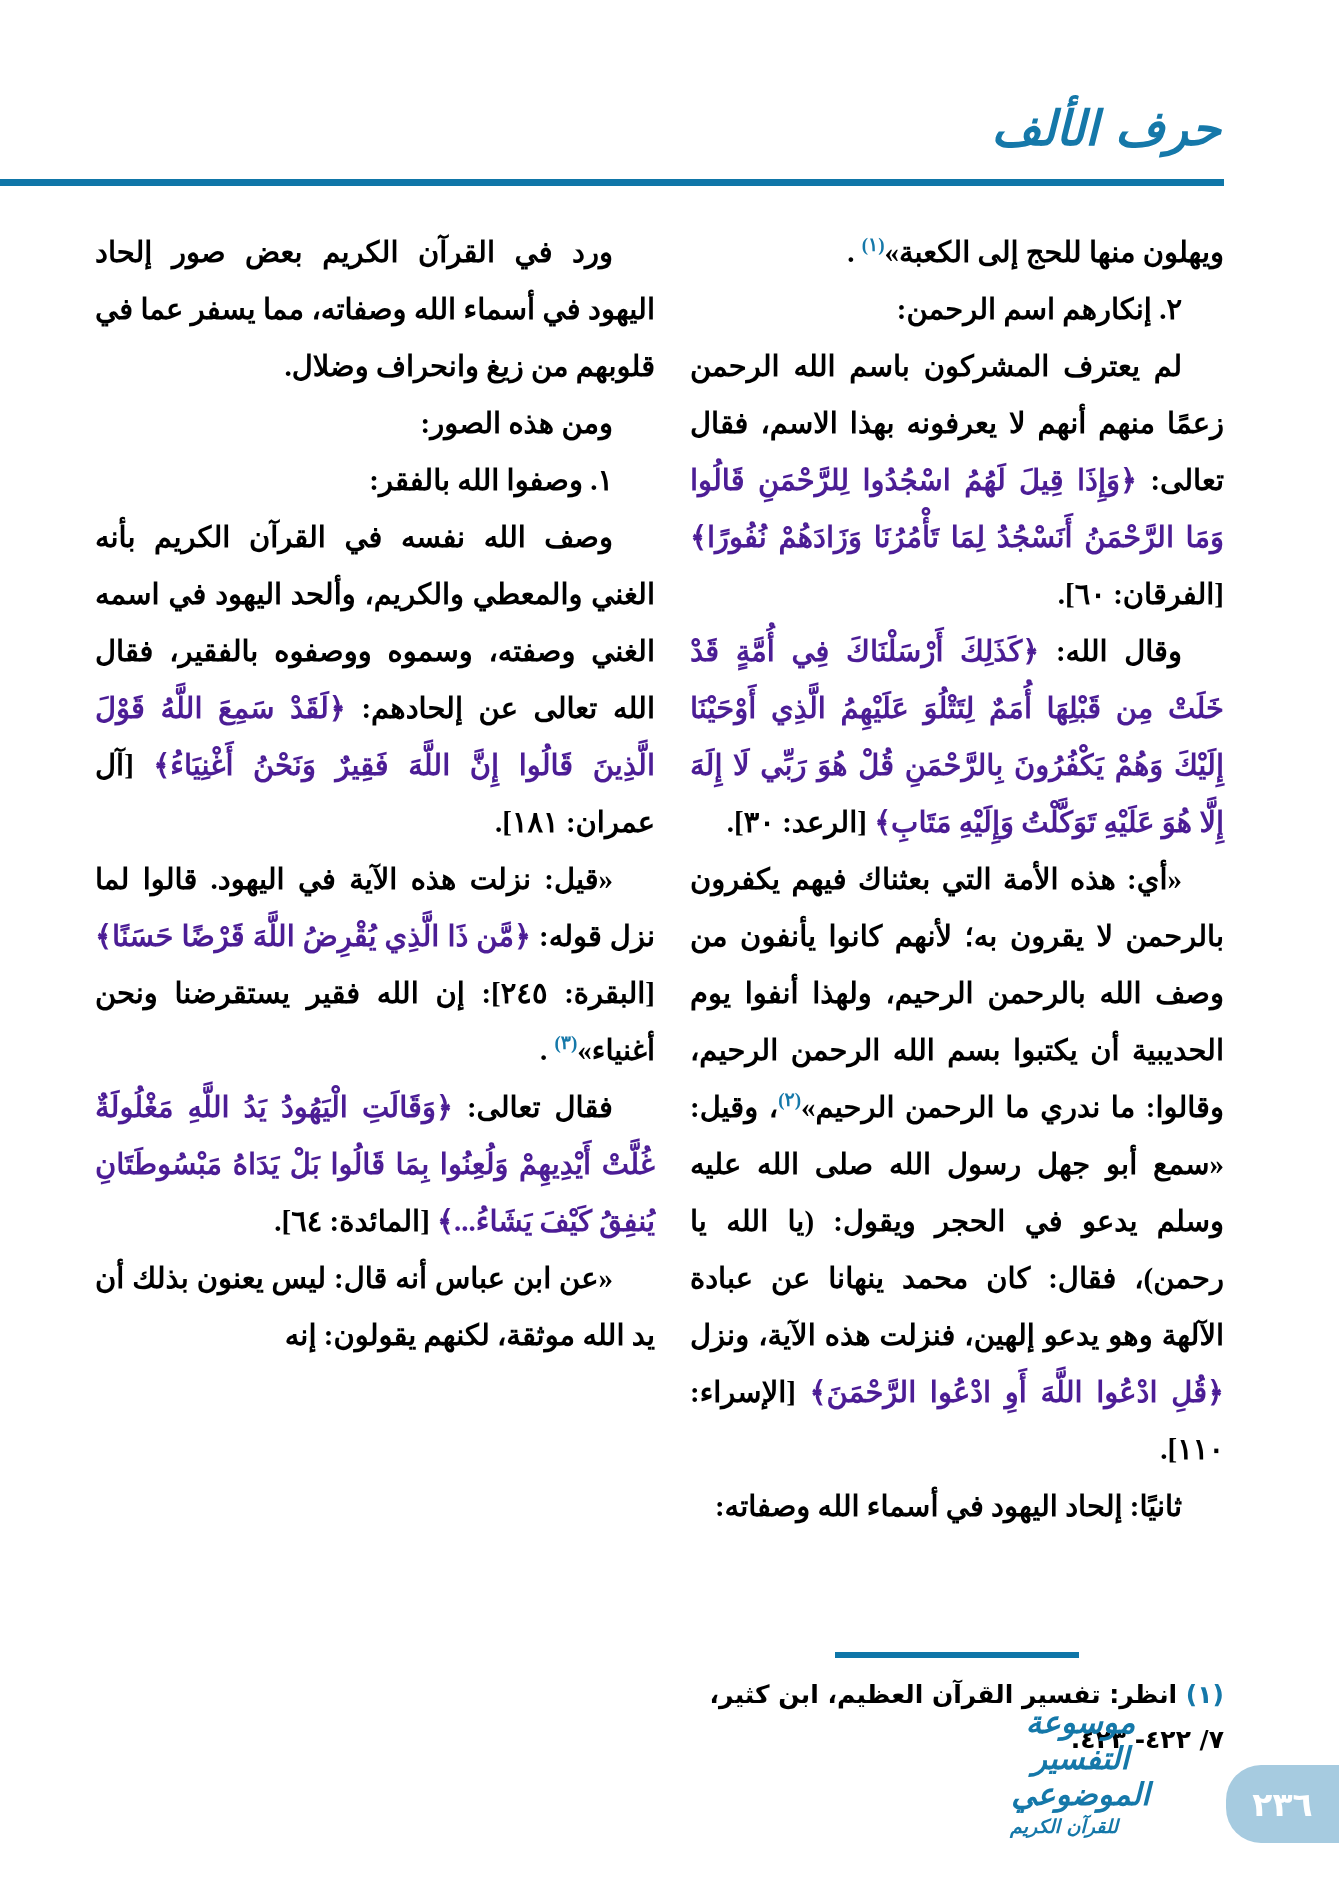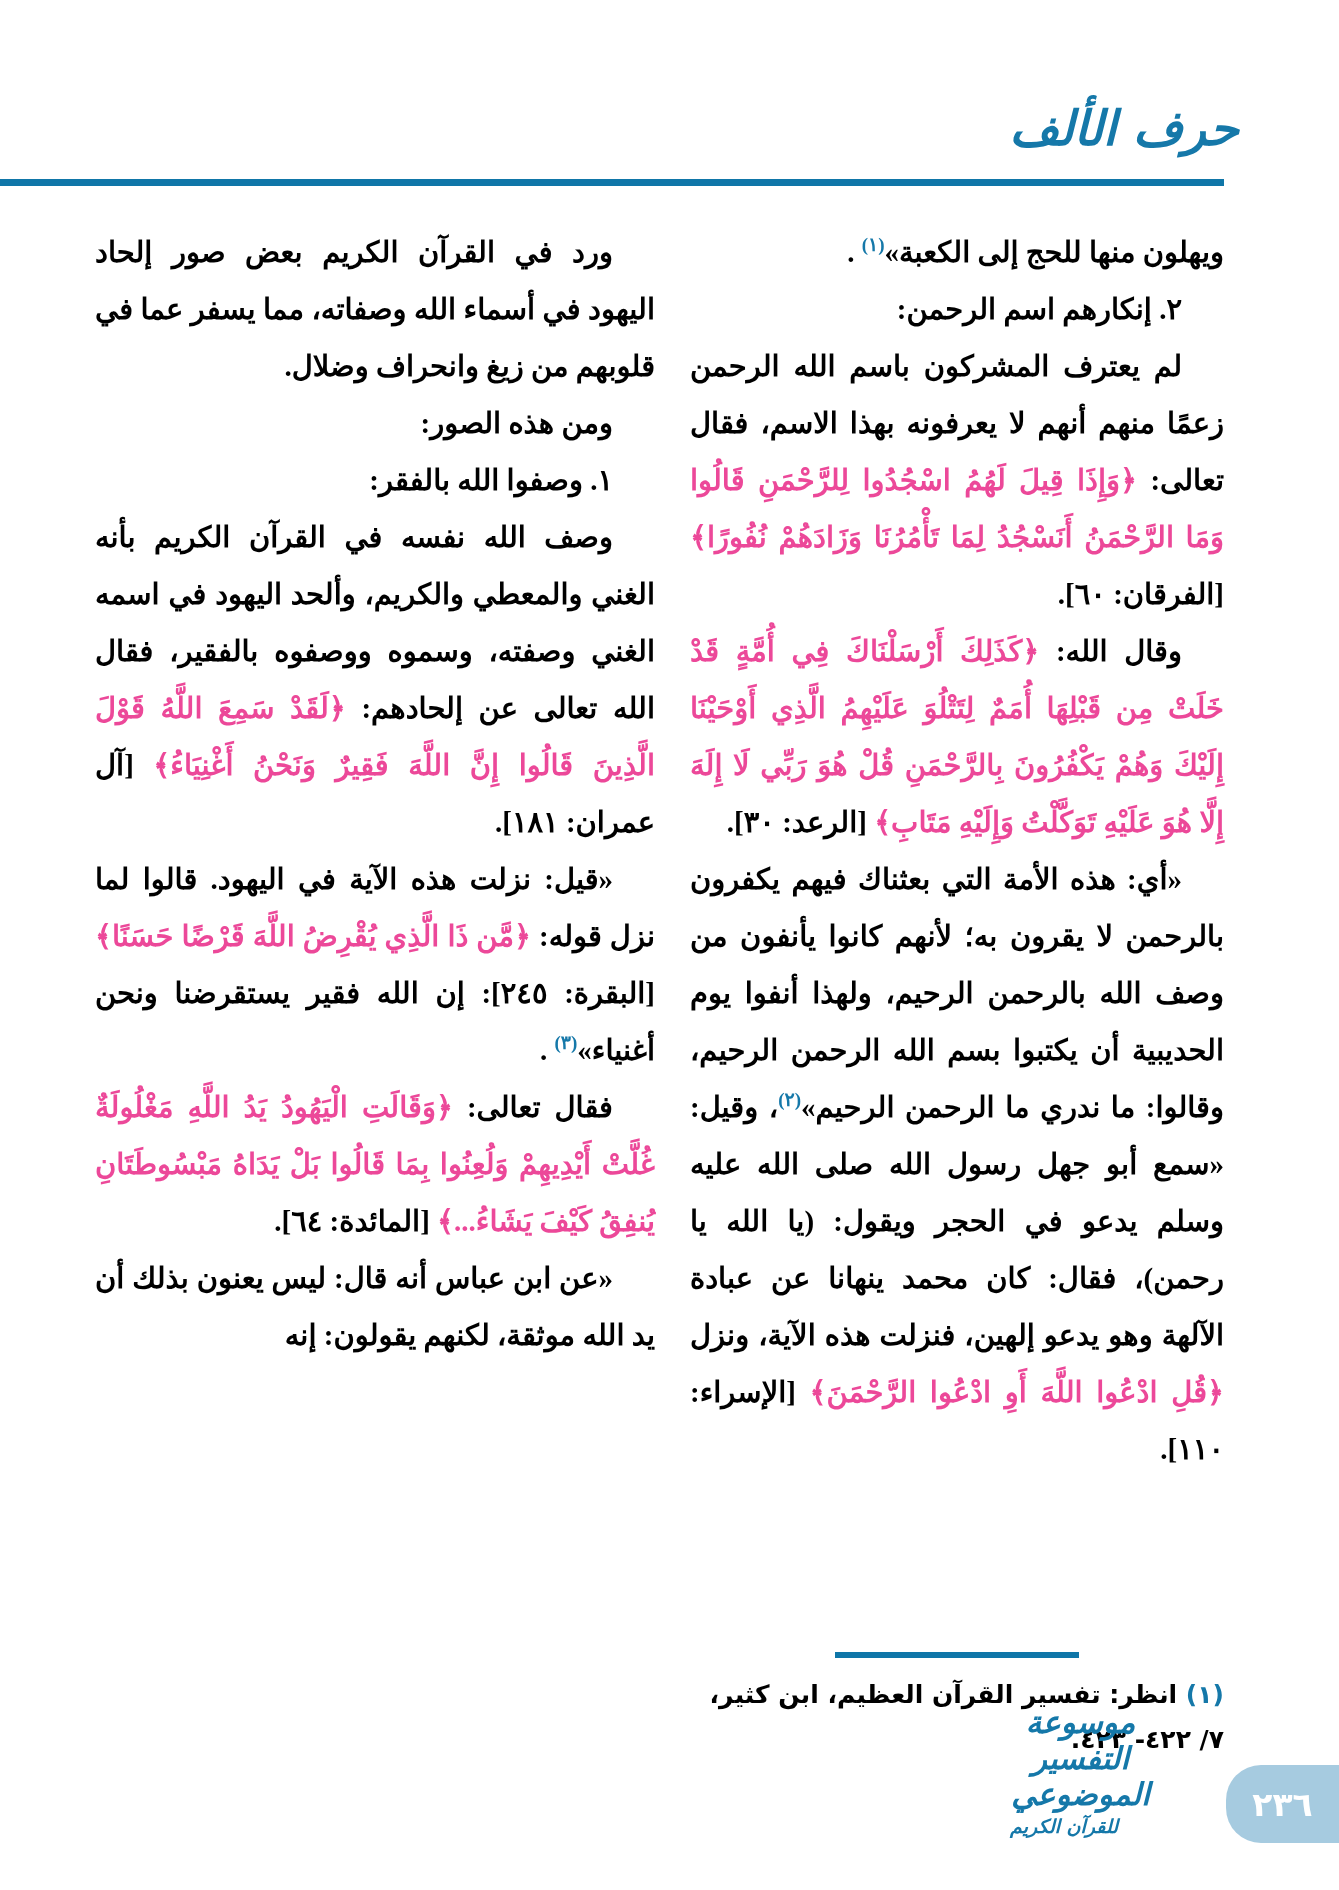--- a/index.html
+++ b/index.html
@@ -2,21 +2,21 @@
 <html lang="ar" dir="rtl"><head>
 <meta charset="utf-8">
 <style>
   html,body{margin:0;padding:0;}
   body{
     width:1339px;height:1890px;position:relative;background:#ffffff;
     font-family:"DejaVu Sans", sans-serif;overflow:hidden;
   }
   
   .page-title{
-    position:absolute;top:100px;right:100px;
+    position:absolute;top:100px;right:118px;
     font-size:48px;font-weight:700;color:#1578A9;letter-spacing:-1px;
     font-style:italic;
   }
   .header-rule{
     position:absolute;top:179px;left:0;right:115px;height:7px;background:#0F76A8;
   }
   
   .columns{
     position:absolute;top:224px;right:115px;left:95px;bottom:128px;
     display:flex;gap:35px;direction:rtl;
@@ -24,21 +24,21 @@
   .col{display:flex;flex-direction:column;}
   .col-right{width:534px;}
   .col-left{width:560px;}
   .para{
     margin:0;font-size:29px;line-height:57px;font-weight:700;color:#000;
     text-align:justify;text-justify:inter-word;font-family:Liberation Serif, serif;
   }
   .para.indent{text-indent:42px;}
   .para.heading{font-weight:800;}
   .seg-text{color:#000;}
-  .seg-quran{color:#ec4899;}
+  .seg-quran{color:#4c1d95;}
   .seg-ref{color:#000;}
   .seg-marker{
     color:#1578A9;font-size:19px;vertical-align:super;line-height:0;font-weight:700;
   }
   
   .footnotes{margin-top:auto;}
   .fn-rule{height:6px;background:#0F76A8;margin-bottom:14px;}
   .fn-rule-right{width:244px;margin-left:auto;margin-right:auto;}
   .footnote{
     font-size:25px;line-height:45px;font-weight:700;color:#000;text-align:right;
@@ -66,20 +66,21 @@
 <div class="header-rule"></div>
 
 <div class="columns">
   <div class="col col-right">
     <div class="col-body">
         <p class="para"><span class="seg-text">ويهلون منها للحج إلى الكعبة»</span><span class="seg-marker">(١)</span><span class="seg-text"> .</span></p>
         <p class="para heading indent"><span class="seg-text">٢. إنكارهم اسم الرحمن:</span></p>
         <p class="para indent"><span class="seg-text">لم يعترف المشركون باسم الله الرحمن زعمًا منهم أنهم لا يعرفونه بهذا الاسم، فقال تعالى: </span><span class="seg-quran">﴿وَإِذَا قِيلَ لَهُمُ اسْجُدُوا لِلرَّحْمَنِ قَالُوا وَمَا الرَّحْمَنُ أَنَسْجُدُ لِمَا تَأْمُرُنَا وَزَادَهُمْ نُفُورًا﴾</span><span class="seg-ref"> [الفرقان: ٦٠].</span></p>
         <p class="para indent"><span class="seg-text">وقال الله: </span><span class="seg-quran">﴿كَذَلِكَ أَرْسَلْنَاكَ فِي أُمَّةٍ قَدْ خَلَتْ مِن قَبْلِهَا أُمَمٌ لِتَتْلُوَ عَلَيْهِمُ الَّذِي أَوْحَيْنَا إِلَيْكَ وَهُمْ يَكْفُرُونَ بِالرَّحْمَنِ قُلْ هُوَ رَبِّي لَا إِلَهَ إِلَّا هُوَ عَلَيْهِ تَوَكَّلْتُ وَإِلَيْهِ مَتَابِ﴾</span><span class="seg-ref"> [الرعد: ٣٠].</span></p>
         <p class="para indent"><span class="seg-text">«أي: هذه الأمة التي بعثناك فيهم يكفرون بالرحمن لا يقرون به؛ لأنهم كانوا يأنفون من وصف الله بالرحمن الرحيم، ولهذا أنفوا يوم الحديبية أن يكتبوا بسم الله الرحمن الرحيم، وقالوا: ما ندري ما الرحمن الرحيم»</span><span class="seg-marker">(٢)</span><span class="seg-text">، وقيل: «سمع أبو جهل رسول الله صلى الله عليه وسلم يدعو في الحجر ويقول: (يا الله يا رحمن)، فقال: كان محمد ينهانا عن عبادة الآلهة وهو يدعو إلهين، فنزلت هذه الآية، ونزل </span><span class="seg-quran">﴿قُلِ ادْعُوا اللَّهَ أَوِ ادْعُوا الرَّحْمَنَ﴾</span><span class="seg-ref"> [الإسراء: ١١٠].</span></p>
+        <p class="para heading indent"><span class="seg-text">ثانيًا: إلحاد اليهود في أسماء الله وصفاته:</span></p>
       </div>
     <div class="footnotes">
       <div class="fn-rule fn-rule-right"></div>
       <div class="fn-list">
           <div class="footnote"><span class="fn-marker">(١)</span><span> انظر: تفسير القرآن العظيم، ابن كثير، ٧/ ٤٢٢- ٤٢٣.</span></div>
         </div>
     </div>
   </div>
   <div class="col col-left">
     <div class="col-body">

